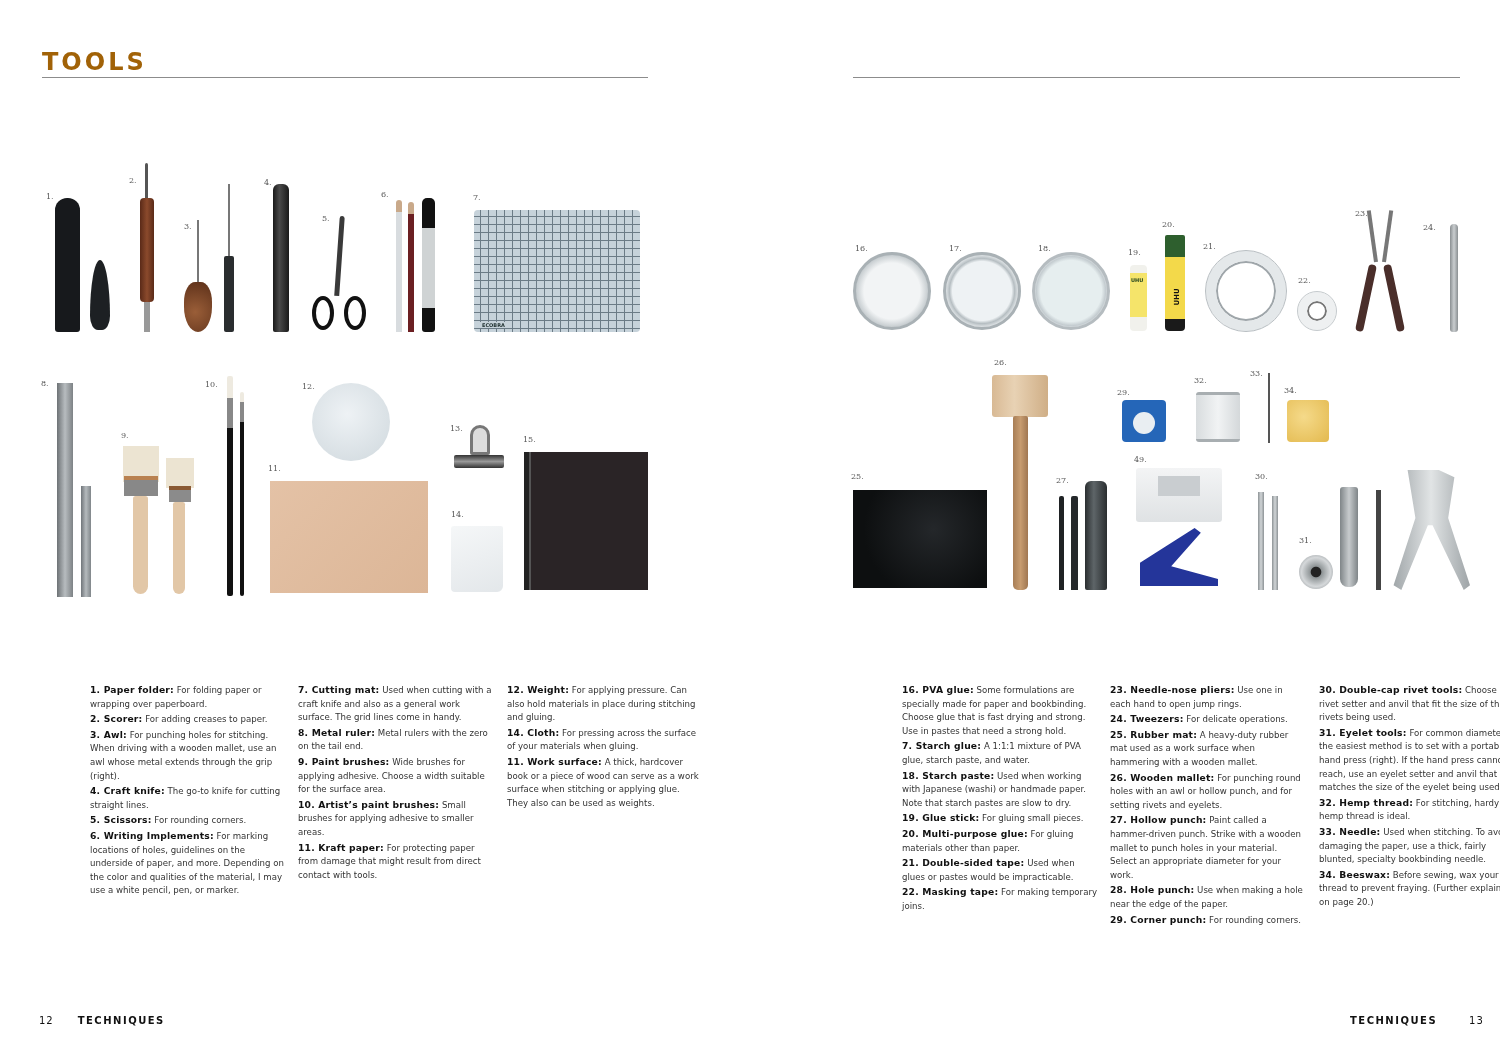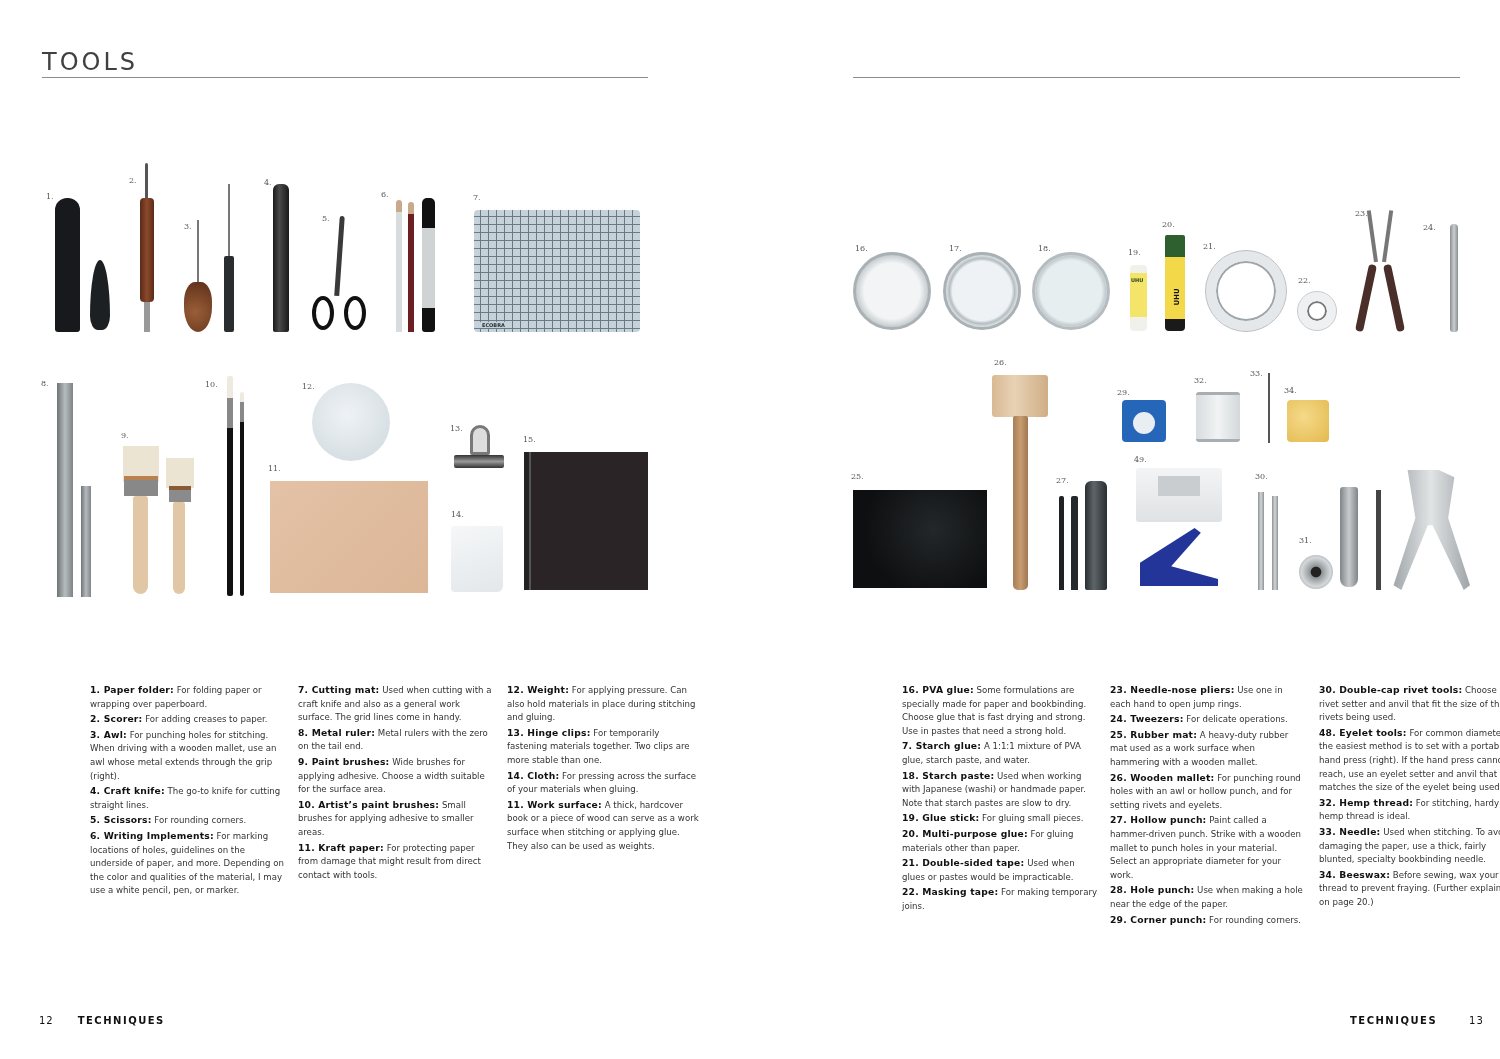--- a/index.html
+++ b/index.html
@@ -2,21 +2,21 @@
 <html><head>
 <meta charset="utf-8">
 <style>
   * { box-sizing: border-box; margin: 0; padding: 0; }
   html, body { width: 1500px; height: 1059px; background: #ffffff; overflow: hidden; }
   body { position: relative; font-family: "DejaVu Sans", "Liberation Sans", sans-serif; color: #222; }
   .page { position: absolute; top: 0; height: 1059px; width: 750px; }
   .page-left { left: 0; }
   .page-right { left: 750px; }
 
-  .title { position: absolute; left: 42px; top: 48px; font-size: 24px; letter-spacing: 3px; font-weight: 400; color: #404040; }
+  .title { position: absolute; left: 42px; top: 48px; font-size: 24px; letter-spacing: 3px; font-weight: 700; color: #a16207; }
   .rule { position: absolute; top: 77px; height: 1px; background: #8c8c8c; }
 
   .num { position: absolute; font-family: "DejaVu Serif", "Liberation Serif", serif; font-size: 8px; color: #555; }
   .shape { position: absolute; }
 
   .col { position: absolute; top: 683px; font-size: 8.6px; line-height: 13.6px; color: #333; margin-left: 48px; }
   .entry { margin-bottom: 1px; }
   .entry b { font-weight: bold; color: #111; font-size: 9.2px; letter-spacing: 0.2px; }
 
   .footer { position: absolute; top: 1015px; font-size: 10px; font-weight: bold; letter-spacing: 1.5px; color: #111; }
@@ -106,21 +106,20 @@
   </div>
   <div class="col" style="left:250px;width:196px;">
     <p class="entry"><b>7. Cutting mat:</b><span> Used when cutting with a craft knife and also as a general work surface. The grid lines come in handy.</span></p>
     <p class="entry"><b>8. Metal ruler:</b><span> Metal rulers with the zero on the tail end.</span></p>
     <p class="entry"><b>9. Paint brushes:</b><span> Wide brushes for applying adhesive. Choose a width suitable for the surface area.</span></p>
     <p class="entry"><b>10. Artist’s paint brushes:</b><span> Small brushes for applying adhesive to smaller areas.</span></p>
     <p class="entry"><b>11. Kraft paper:</b><span> For protecting paper from damage that might result from direct contact with tools.</span></p>
   </div>
   <div class="col" style="left:459px;width:194px;">
     <p class="entry"><b>12. Weight:</b><span> For applying pressure. Can also hold materials in place during stitching and gluing.</span></p>
-    <p class="entry"><b>13. Hinge clips:</b><span> For temporarily fastening materials together. Two clips are more stable than one.</span></p>
     <p class="entry"><b>14. Cloth:</b><span> For pressing across the surface of your materials when gluing.</span></p>
     <p class="entry"><b>11. Work surface:</b><span> A thick, hardcover book or a piece of wood can serve as a work surface when stitching or applying glue. They also can be used as weights.</span></p>
   </div>
 
   <div class="footer" style="left:39px;">
     <span class="folio">12</span>
     <span style="display:inline-block;width:14px;"></span>
     <span>TECHNIQUES</span>
   </div>
 </div>
@@ -217,21 +216,21 @@
     <p class="entry"><b>23. Needle-nose pliers:</b><span> Use one in each hand to open jump rings.</span></p>
     <p class="entry"><b>24. Tweezers:</b><span> For delicate operations.</span></p>
     <p class="entry"><b>25. Rubber mat:</b><span> A heavy-duty rubber mat used as a work surface when hammering with a wooden mallet.</span></p>
     <p class="entry"><b>26. Wooden mallet:</b><span> For punching round holes with an awl or hollow punch, and for setting rivets and eyelets.</span></p>
     <p class="entry"><b>27. Hollow punch:</b><span> Paint called a hammer-driven punch. Strike with a wooden mallet to punch holes in your material. Select an appropriate diameter for your work.</span></p>
     <p class="entry"><b>28. Hole punch:</b><span> Use when making a hole near the edge of the paper.</span></p>
     <p class="entry"><b>29. Corner punch:</b><span> For rounding corners.</span></p>
   </div>
   <div class="col" style="left:521px;width:196px;">
     <p class="entry"><b>30. Double-cap rivet tools:</b><span> Choose a rivet setter and anvil that fit the size of the rivets being used.</span></p>
-    <p class="entry"><b>48. Eyelet tools:</b><span> For common diameters, the easiest method is to set with a portable hand press (right). If the hand press cannot reach, use an eyelet setter and anvil that matches the size of the eyelet being used.</span></p>
+    <p class="entry"><b>31. Eyelet tools:</b><span> For common diameters, the easiest method is to set with a portable hand press (right). If the hand press cannot reach, use an eyelet setter and anvil that matches the size of the eyelet being used.</span></p>
     <p class="entry"><b>32. Hemp thread:</b><span> For stitching, hardy hemp thread is ideal.</span></p>
     <p class="entry"><b>33. Needle:</b><span> Used when stitching. To avoid damaging the paper, use a thick, fairly blunted, specialty bookbinding needle.</span></p>
     <p class="entry"><b>34. Beeswax:</b><span> Before sewing, wax your thread to prevent fraying. (Further explained on page 20.)</span></p>
   </div>
 
   <div class="footer" style="left:600px;">
     <span>TECHNIQUES</span>
     <span style="display:inline-block;width:22px;"></span>
     <span class="folio">13</span>
   </div>

